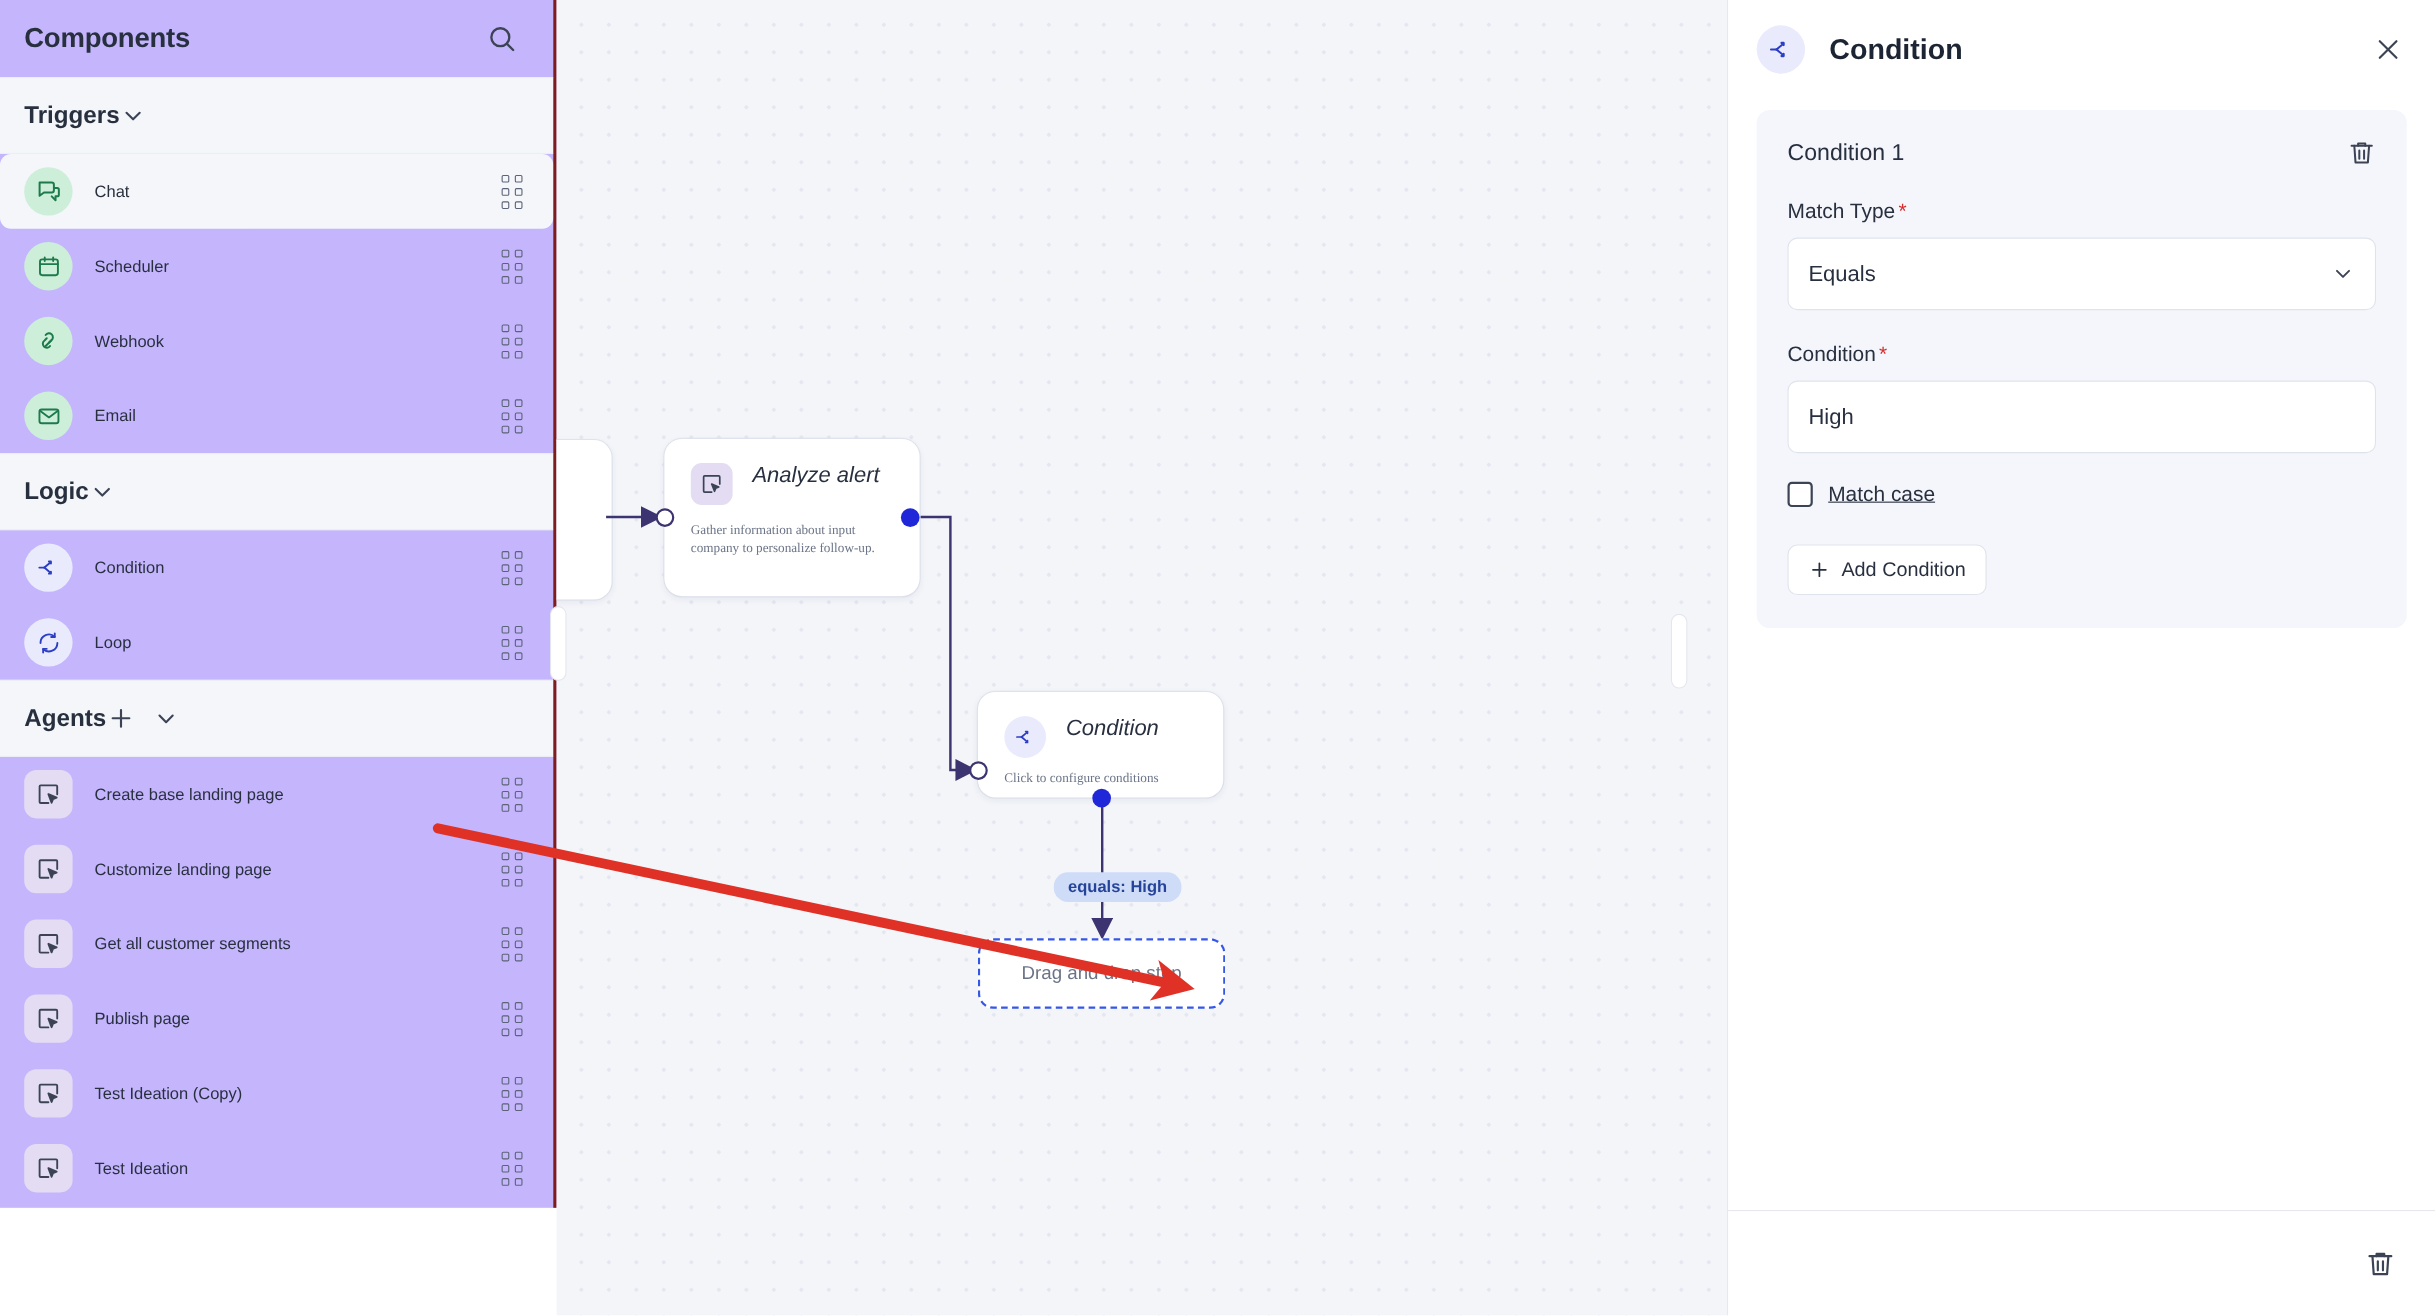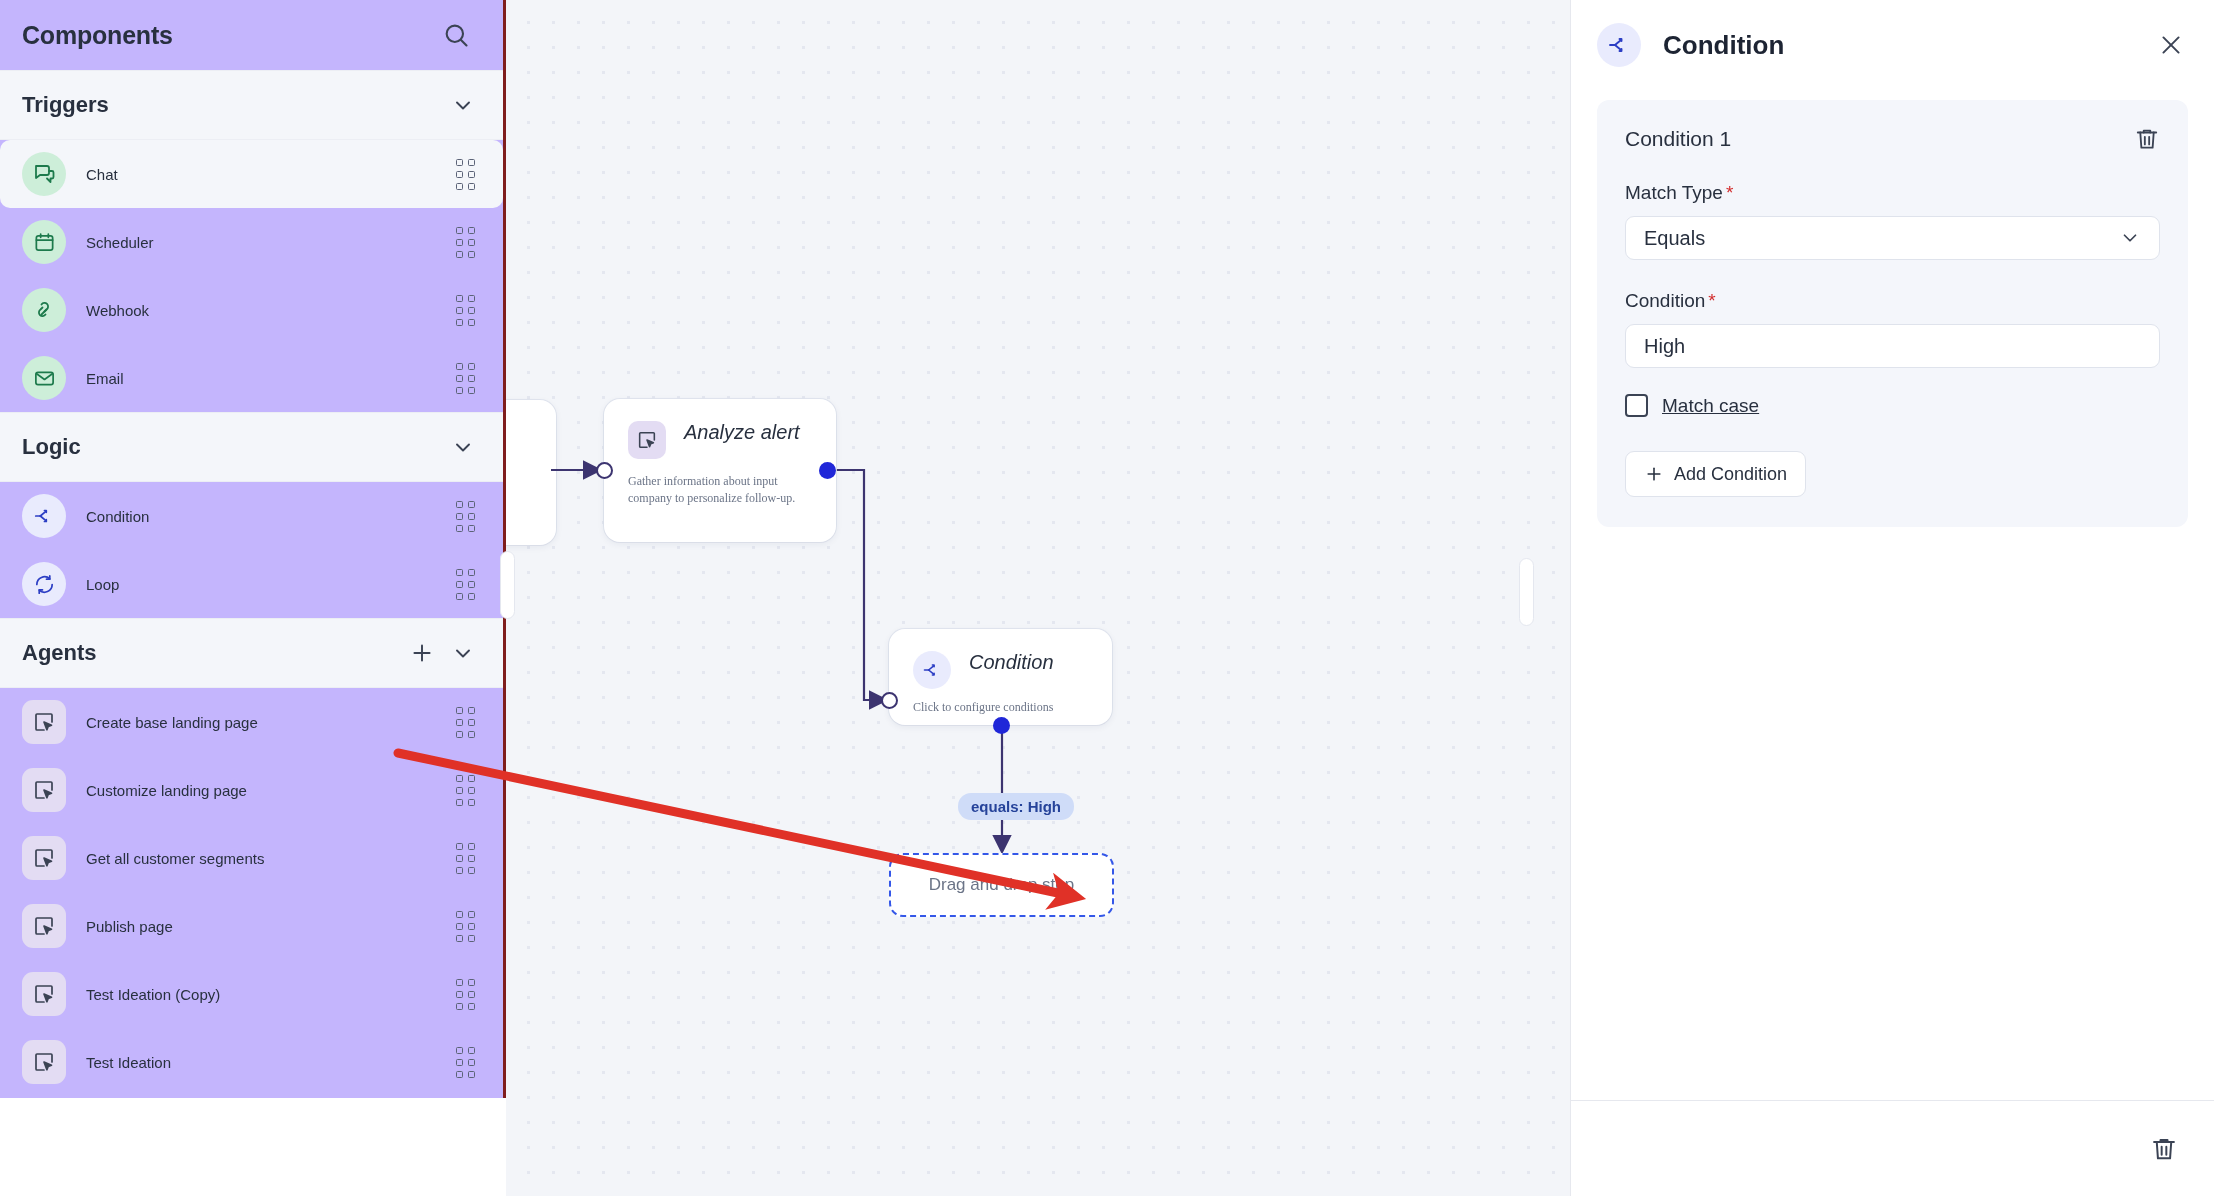--- a/index.html
+++ b/index.html
@@ -30,21 +30,21 @@
   }
   .icon-btn {
     width: 34px; height: 34px; display: flex; align-items: center; justify-content: center;
     cursor: pointer; color: #3b4354;
   }
   .sec-header {
     height: 70px;
     background: #f4f6fa;
     border-top: 1px solid #eceef4;
     border-bottom: 1px solid #eceef4;
-    display: flex; align-items: center; justify-content: space-between;
+    display: flex; align-items: center; 
     padding: 0 28px 0 22px;
   }
   .sec-title { font-size: 22px; font-weight: bold; color: #28303f; }
   .sec-actions { display: flex; align-items: center; gap: 16px; }
   .chev { color: #3b4354; display: flex; }
   .plus { color: #3b4354; display: flex; cursor: pointer; }
 
   .item {
     height: 68px; display: flex; align-items: center;
     padding: 0 28px 0 22px; gap: 20px; cursor: pointer;
@@ -143,21 +143,21 @@
   .panel-body { flex: 1 1 auto; padding: 10px 26px 0 26px; overflow: hidden; }
   .cond-card {
     background: #f4f6fb; border-radius: 12px; padding: 26px 28px 30px 28px;
   }
   .cond-top { display: flex; align-items: center; justify-content: space-between; }
   .cond-name { font-size: 21px; color: #28303f; }
   .trash { cursor: pointer; color: #3b4354; display:flex; }
   .field-label { font-size: 19px; color: #28303f; margin: 30px 0 12px 0; }
   .req { color: #d22d2d; margin-left: 3px; }
   .select, .textinput {
-    width: 100%; height: 44px; background: #ffffff;
+    width: 100%; height: 66px; background: #ffffff;
     border: 1.5px solid #dfe3ec; border-radius: 9px;
     display: flex; align-items: center; padding: 0 18px;
     font-size: 20px; color: #28303f;
   }
   .select { justify-content: space-between; cursor: pointer; }
   .checkrow { display: flex; align-items: center; gap: 14px; margin-top: 26px; cursor: pointer; }
   .checkbox { width: 23px; height: 23px; border: 2px solid #3b4354; border-radius: 4px; background: #fff; flex: 0 0 23px; }
   .checklabel { font-size: 19px; color: #28303f; text-decoration: underline; }
   .add-btn {
     margin-top: 34px; height: 46px; display: inline-flex; align-items: center; gap: 10px;

